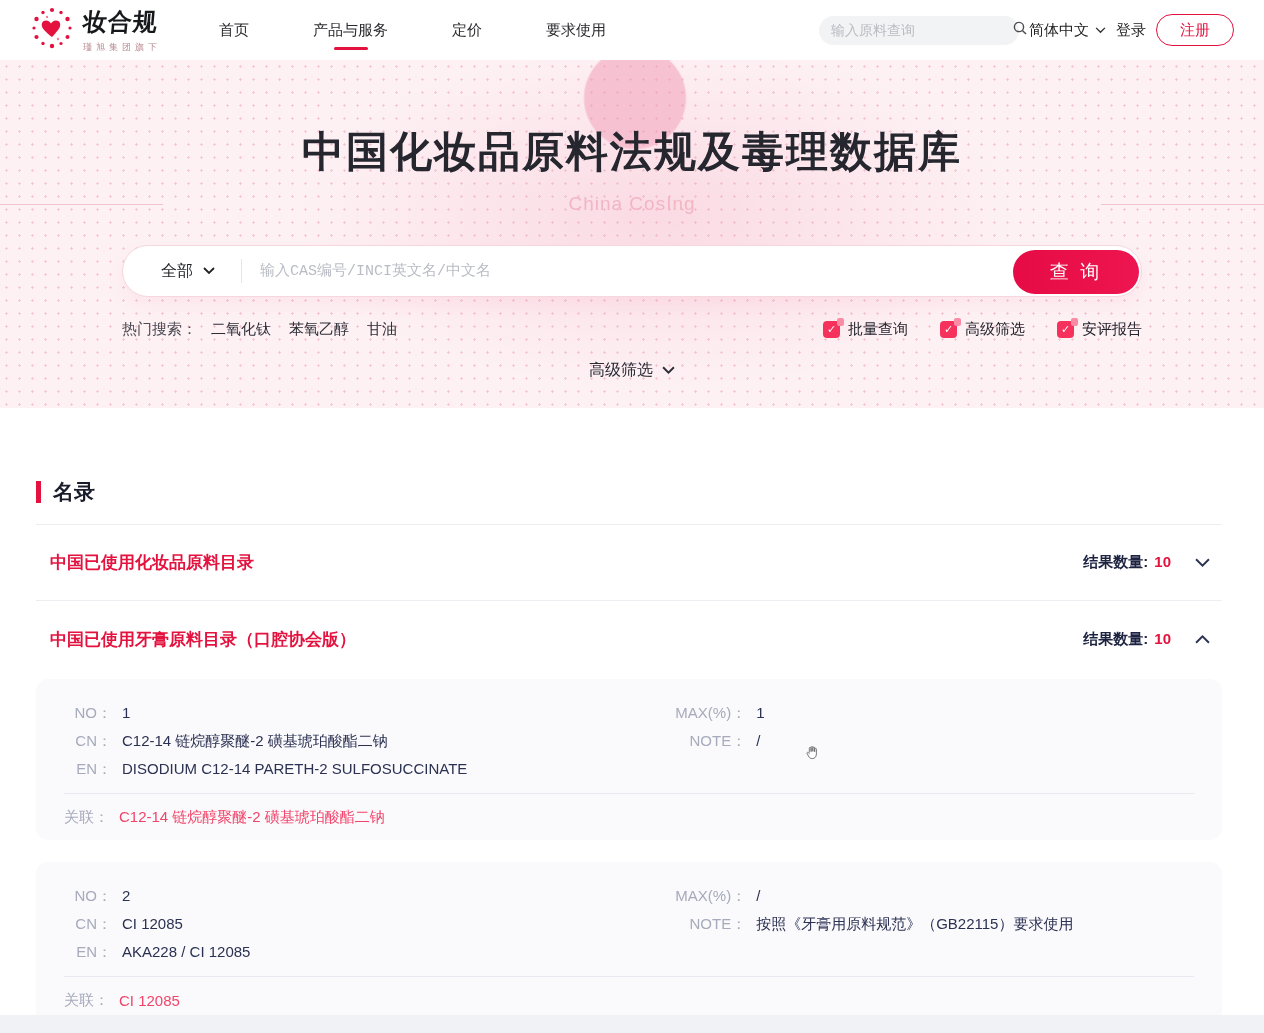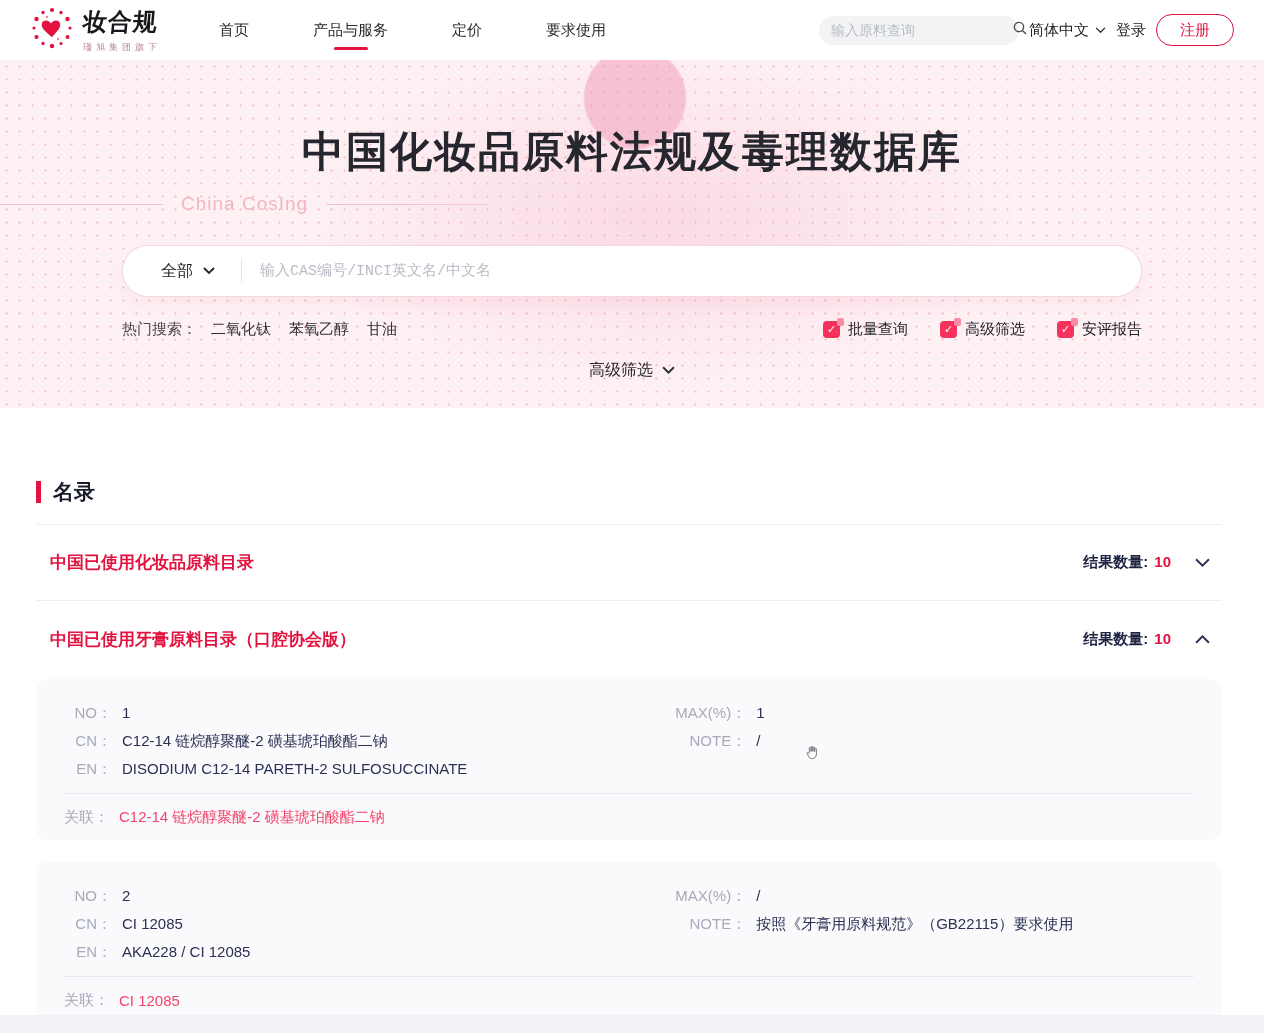--- a/index.html
+++ b/index.html
@@ -25,21 +25,21 @@
     display:flex; align-items:center; justify-content:center; font-size:15px; cursor:pointer; }
 
   
   .hero { height:348px; position:relative; background-color:#fdf1f4;
     background-image:
       radial-gradient(rgba(236,153,175,.45) 1.2px, transparent 1.4px),
       radial-gradient(circle at 635px 38px, rgba(246,191,208,.95) 0 50px, rgba(246,191,208,0) 52px),
       radial-gradient(ellipse 500px 240px at 52% 45%, rgba(250,214,225,.85), rgba(250,214,225,0) 72%);
     background-size:13px 13px, auto, auto; }
   .hero-title { padding-top:64px; text-align:center; font-size:42px; font-weight:600; color:#25262e; letter-spacing:2px; }
-  .hero-sub { display:flex; align-items:center; justify-content:flex-start; gap:18px; margin-top:13px; }
+  .hero-sub { display:flex; align-items:center; justify-content:space-between; gap:18px; margin-top:13px; }
   .hero-sub .line { width:163px; height:1px; background:#f2c3d0; }
   .hero-sub .text { font-size:19px; color:#f2b5c4; letter-spacing:1px; }
 
   .search-wrap { width:1020px; height:52px; margin:30px auto 0; background:#fff; border:1px solid #f6d7de;
     border-radius:28px; display:flex; align-items:center; position:relative; box-shadow:0 8px 20px rgba(230,20,80,.05); }
   .cat-select { display:flex; align-items:center; gap:10px; padding:0 26px 0 38px; font-size:16px; color:#1f2026; cursor:pointer; }
   .vdiv { width:1px; height:24px; background:#e4e4ea; }
   .search-input { flex:1; border:none; outline:none; background:transparent; font-size:15px; padding:0 18px;
     color:#333; font-family:Liberation Mono, monospace; }
   .search-input::placeholder { color:#b9bcc4; }
@@ -164,20 +164,21 @@
 
   <div class="search-wrap">
     <div class="cat-select">
       <span>全部</span>
       <svg width="12" height="8" viewBox="0 0 12 8" fill="none" stroke="#222" stroke-width="1.8">
           <path d="M1 1l5 5 5-5"></path>
         </svg>
     </div>
     <span class="vdiv"></span>
     <input class="search-input" placeholder="输入CAS编号/INCI英文名/中文名" style="">
+    <button class="search-btn">查 询</button>
   </div>
 
   <div class="hot-row">
     <span class="hot-label">热门搜索：</span>
     <span class="hot-item">二氧化钛</span>
     <span class="hot-item">苯氧乙醇</span>
     <span class="hot-item">甘油</span>
     <div class="opts">
       <span class="opt">
         <span class="cb">✓</span>

